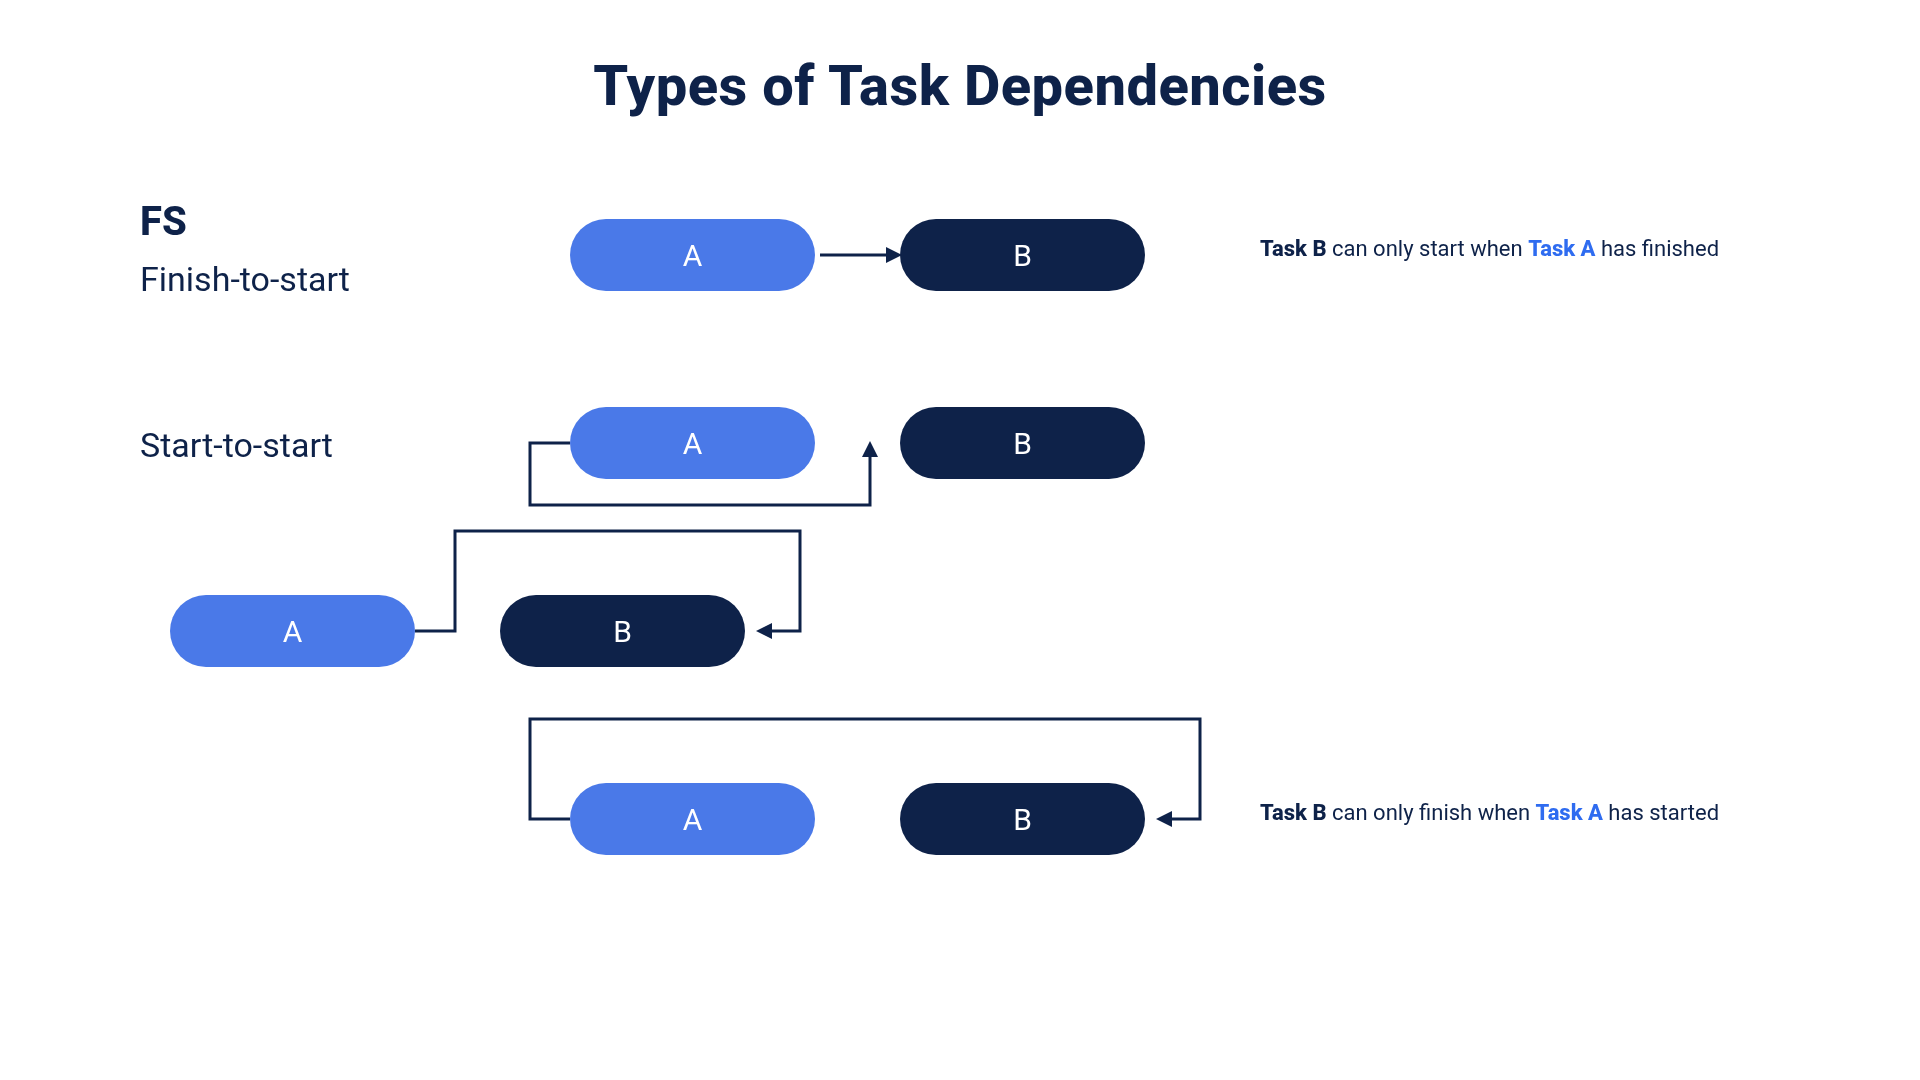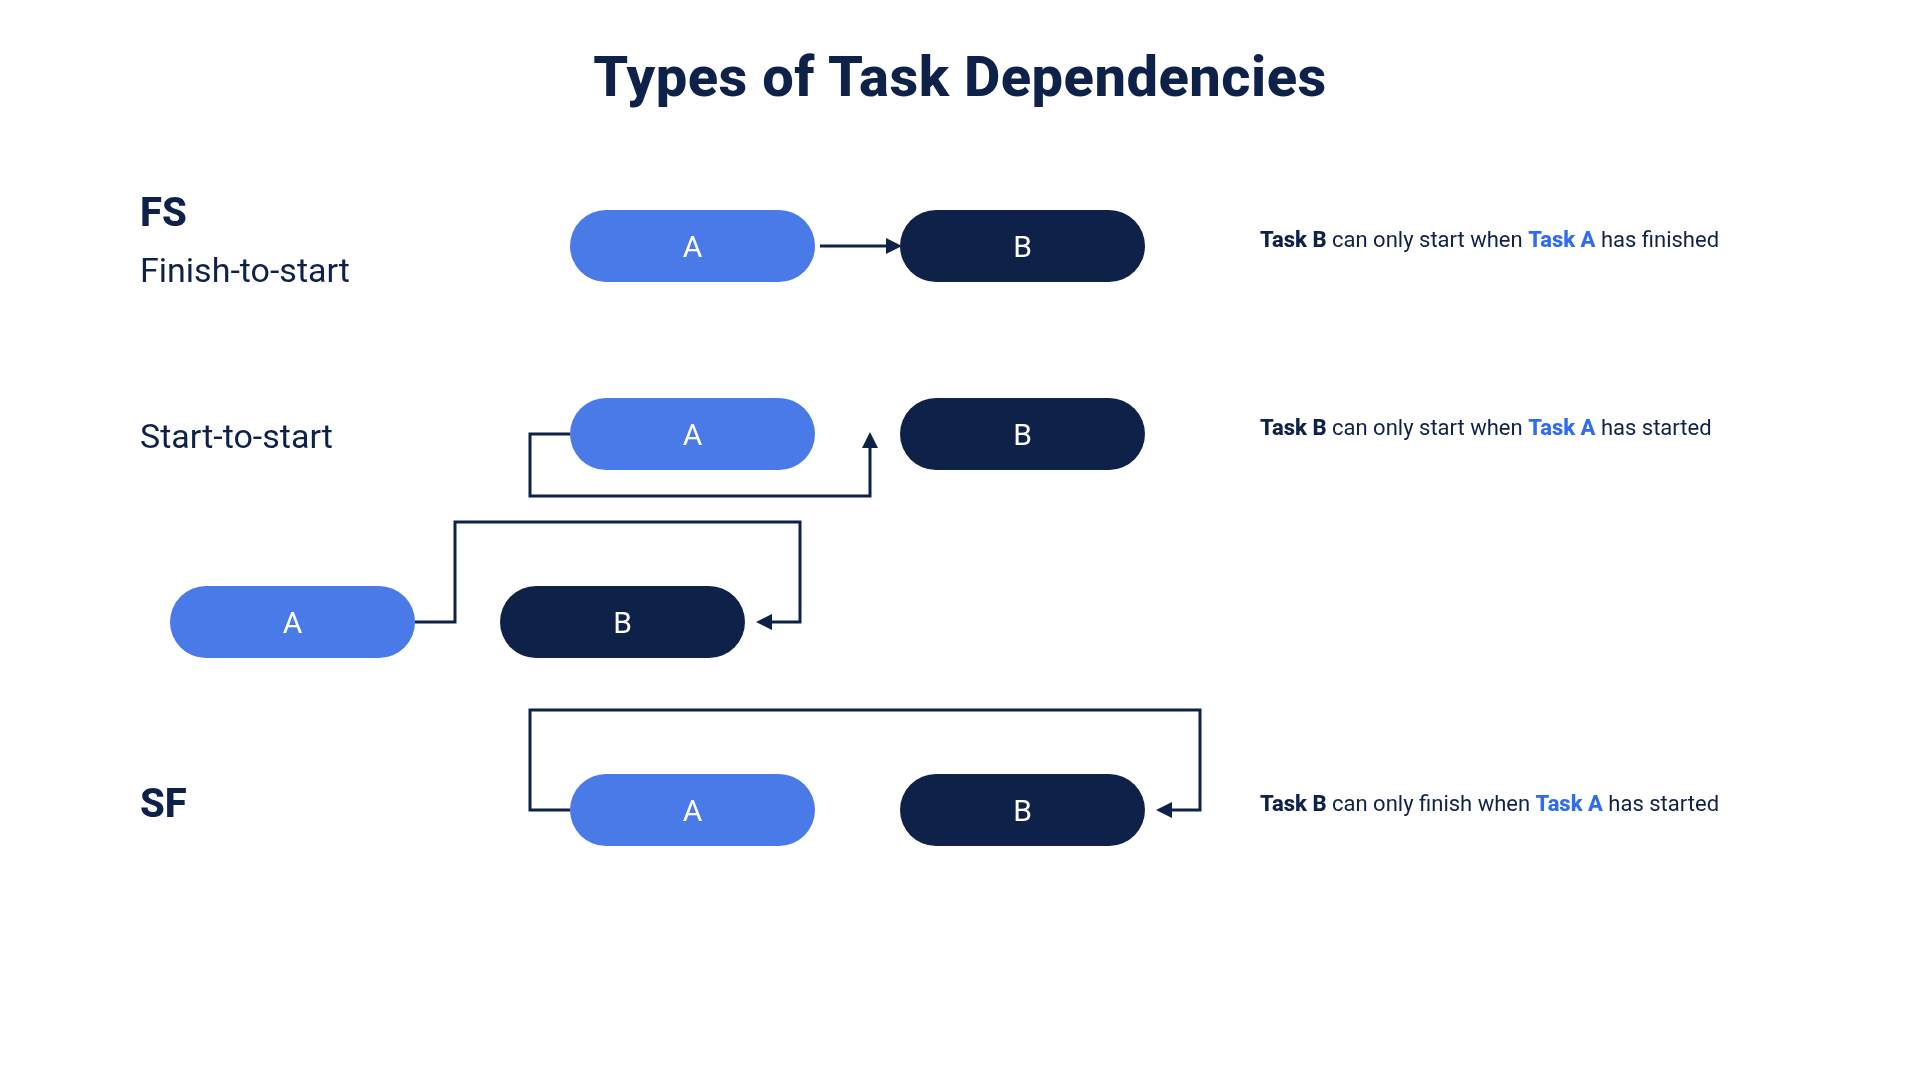--- a/index.html
+++ b/index.html
@@ -4,21 +4,21 @@
 <style>
   :root{
     --navy:#0e2249;
     --blue:#4a79e8;
     --stroke:#0e2249;
     --text:#1a2b4f;
   }
   *{box-sizing:border-box;margin:0;padding:0;}
   html,body{width:1920px;height:1080px;background:#fff;font-family:-apple-system,BlinkMacSystemFont,"Segoe UI",Roboto,Helvetica,Arial,sans-serif;}
   .page{width:1920px;height:1080px;padding:40px 140px 60px;}
-  .title{font-size:56px;font-weight:800;color:var(--navy);text-align:center;margin:4px 0 60px;letter-spacing:.5px;}
+  .title{font-size:56px;font-weight:800;color:var(--navy);text-align:center;margin:13px 0 60px;letter-spacing:.5px;}
   .rows{display:flex;flex-direction:column;gap:48px;}
   .row{display:grid;grid-template-columns:360px 680px 560px;align-items:center;column-gap:40px;height:140px;}
   .label .code{font-size:40px;font-weight:800;color:var(--navy);line-height:1.1;}
   .label .name{font-size:34px;font-weight:400;color:var(--navy);margin-top:15px;}
   .diagram{position:relative;width:680px;height:140px;}
   .pill{position:absolute;top:40px;width:245px;height:72px;border-radius:36px;display:flex;align-items:center;justify-content:center;font-size:30px;color:#fff;font-weight:400;}
   .pill-a{left:30px;background:var(--blue);}
   .pill-b{left:360px;background:var(--navy);}
   
   .desc{font-size:22px;line-height:1.4;color:var(--navy);font-weight:400;}
@@ -60,39 +60,35 @@
         <div class="name">Start-to-start</div>
       </div>
       <div class="diagram">
         <div class="pill pill-a">A</div>
         <div class="pill pill-b">B</div>
         <svg class="arrow">
           <path class="ap" d="M30 76 L-10 76 L-10 138 L330 138 L330 80"></path>
           <polygon class="ah" points="322,90 330,74 338,90"></polygon>
         </svg>
       </div>
-      <div class="desc">
-        <span class="b">Task B</span><span> can only start when </span><span class="hl">Task A</span><span> has started</span>
-      </div>
     </div>
 
     <div class="row">
       <div class="diagram">
         <div class="pill pill-a">A</div>
         <div class="pill pill-b">B</div>
         <svg class="arrow">
           <path class="ap" d="M275 76 L315 76 L315 -24 L660 -24 L660 76 L622 76"></path>
           <polygon class="ah" points="632,68 616,76 632,84"></polygon>
         </svg>
       </div>
     </div>
 
     <div class="row">
       <div class="label">
-        <div class="code">SF</div>
       </div>
       <div class="diagram">
         <div class="pill pill-a">A</div>
         <div class="pill pill-b">B</div>
         <svg class="arrow">
           <path class="ap" d="M30 76 L-10 76 L-10 -24 L660 -24 L660 76 L622 76"></path>
           <polygon class="ah" points="632,68 616,76 632,84"></polygon>
         </svg>
       </div>
       <div class="desc">

